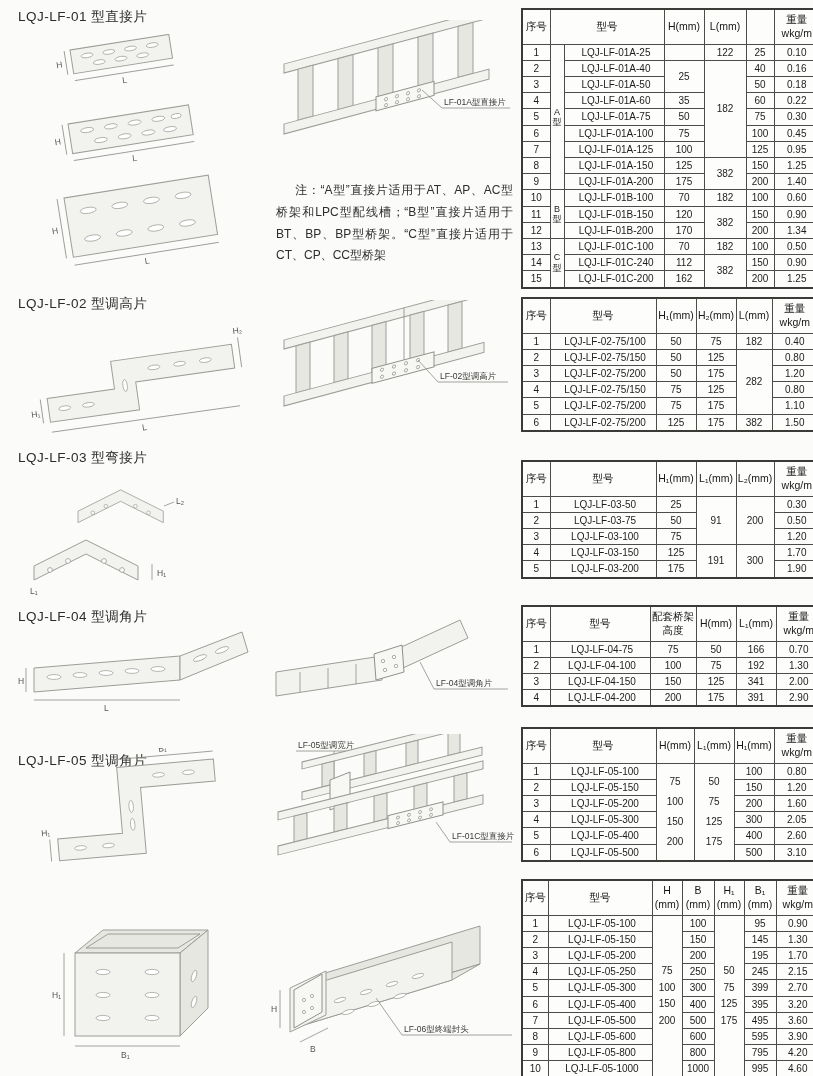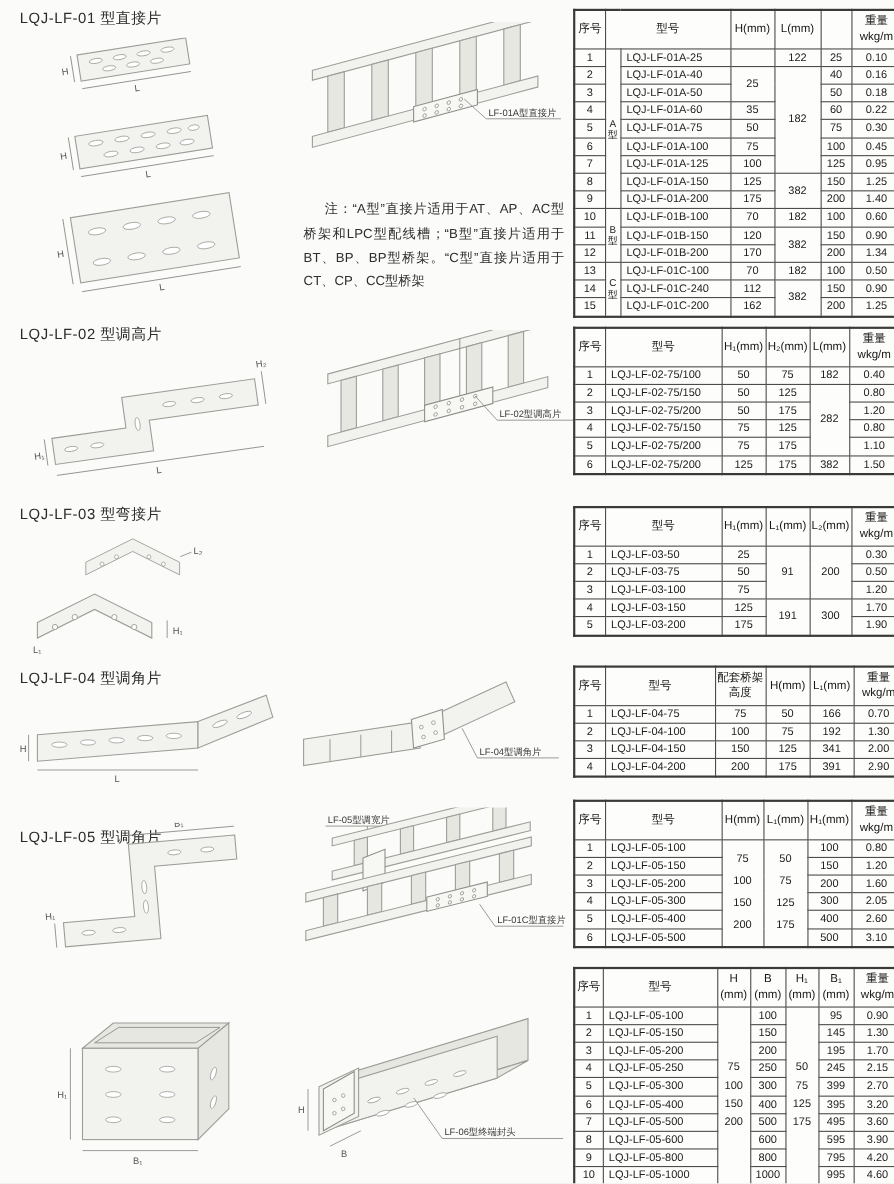--- a/index.html
+++ b/index.html
@@ -6,21 +6,21 @@
   #page{position:relative;width:813px;height:1076px;background:#fbfbf9;overflow:hidden;
         font-family:"Liberation Sans","DejaVu Sans",sans-serif;}
   .sec-head{position:absolute;left:18px;font-size:13.5px;color:#2b2b29;letter-spacing:.5px;white-space:nowrap;}
   .note{position:absolute;left:276px;top:180px;width:237px;font-size:12px;line-height:1.82;
         color:#2e2e2c;text-indent:1.6em;text-align:justify;}
   .tablebox{position:absolute;left:521px;width:290px;}
   table.spec{border-collapse:collapse;width:290px;table-layout:fixed;background:#fdfdfc;border:2px solid #3a3a36;}
   .spec th,.spec td{border:1px solid #4c4c48;font-size:10px;color:#1c1c1a;text-align:center;
         padding:1px 1px;white-space:pre-line;line-height:1.32;overflow:hidden;}
   .spec th{font-size:10.5px;padding:3px 1px;font-weight:normal;color:#161614;}
-  .spec td.mod{text-align:left;padding-left:5px;}
+  .spec td.mod{text-align:center;padding-left:5px;}
   .spec td.grp{font-size:9px;line-height:1.15;padding:0;}
   .spec td.ml5{line-height:20px;}
   .spec td.ml6{line-height:16.5px;}
   .draw{position:absolute;}
   svg{display:block;}
   svg text{font-family:"Liberation Sans","DejaVu Sans",sans-serif;}
   .plate{fill:#f2f2ee;stroke:#9d9d98;stroke-width:1;}
   .plate2{fill:#e7e7e2;stroke:#9d9d98;stroke-width:1;}
   .cplate{fill:#f7f7f4;stroke:#90908b;stroke-width:1;}
   .slot{fill:#ffffff;stroke:#a4a49f;stroke-width:.8;}
@@ -29,21 +29,21 @@
   .dimt{font-size:8.5px;fill:#55555a;}
   .co{font-size:8.5px;fill:#3a3a38;}
 </style>
 </head>
 <body>
 
 <div id="page">
 
   <div class="sec-head" style="top:8px">LQJ-LF-01 型直接片</div>
   <div class="sec-head" style="top:295px">LQJ-LF-02 型调高片</div>
-  <div class="sec-head" style="top:459px">LQJ-LF-03 型弯接片</div>
+  <div class="sec-head" style="top:449px">LQJ-LF-03 型弯接片</div>
   <div class="sec-head" style="top:608px">LQJ-LF-04 型调角片</div>
   <div class="sec-head" style="top:752px">LQJ-LF-05 型调角片</div>
 
   <div class="note">注：“A型”直接片适用于AT、AP、AC型桥架和LPC型配线槽；“B型”直接片适用于BT、BP、BP型桥架。“C型”直接片适用于CT、CP、CC型桥架</div>
 
   <div class="draw" style="left:40px;top:34px">
     <svg width="215" height="252" viewBox="0 0 215 252">
       <g transform="translate(30,16) rotate(-9)">
         <rect class="plate" x="0" y="0" width="100" height="24"></rect>
         <ellipse class="slot" cx="16" cy="8" rx="6" ry="2.2"></ellipse>
@@ -216,21 +216,21 @@
           <circle class="hole" cx="113" cy="8.5" r="1.6"></circle>
         <circle class="hole" cx="124" cy="8.5" r="1.6"></circle>
           <circle class="hole" cx="135" cy="8.5" r="1.6"></circle>
       </g>
       <line class="dim" x1="152" y1="70" x2="172" y2="88"></line>
       <line class="dim" x1="172" y1="88" x2="240" y2="88"></line>
       <text class="co" x="174" y="85">LF-01A型直接片</text>
     </svg>
   </div>
 
-  <div class="draw" style="left:284px;top:300px">
+  <div class="draw" style="left:270px;top:300px">
     <svg width="242" height="118" viewBox="0 0 242 118">
       <g transform="translate(14,96) skewY(-15)">
         <rect class="plate" x="0" y="-56" width="200" height="9"></rect>
         <rect class="plate2" x="12" y="-47" width="14" height="47"></rect>
           <rect class="plate2" x="50" y="-47" width="14" height="47"></rect>
         <rect class="plate2" x="88" y="-47" width="14" height="47"></rect>
           <rect class="plate2" x="126" y="-47" width="14" height="47"></rect>
         <rect class="plate2" x="164" y="-47" width="14" height="47"></rect>
         <rect class="plate" x="0" y="0" width="200" height="10"></rect>
         <line class="dim" x1="120" y1="-56" x2="120" y2="10"></line>

